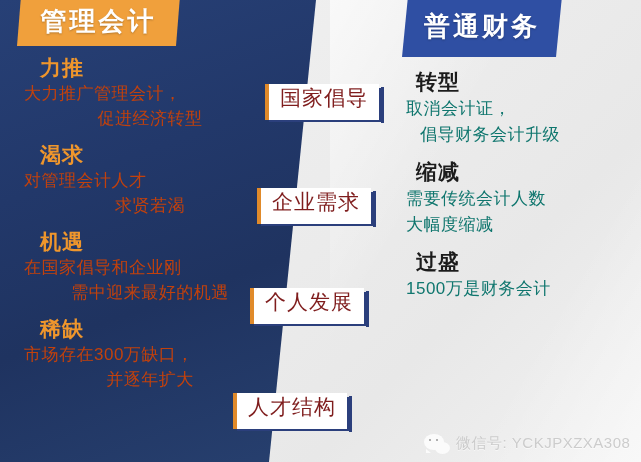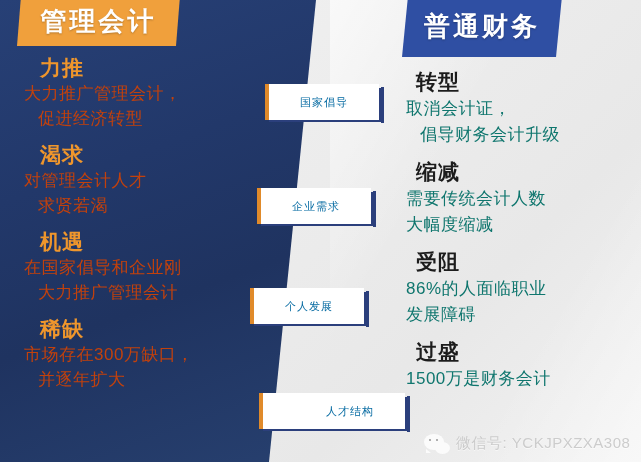--- a/index.html
+++ b/index.html
@@ -88,35 +88,35 @@
     letter-spacing: 1px;
     padding-left: 16px;
   }
   .blk-l .ln {
     color: #c2410c;
     font-size: 17px;
     line-height: 25px;
     letter-spacing: 0.5px;
     white-space: nowrap;
   }
-  .blk-l .ln.ind { padding-left: 14px; }
+  .blk-l .ln.ind { padding-left: 14px; text-align: center; }
 
   
   .badge {
     position: absolute;
     width: 110px;
     height: 36px;
     background: #ffffff;
     border-left: 4px solid #e08a2a;
     box-shadow: 3px 3px 0 -1px #2b3f7c;
     display: flex;
-    align-items: center;
+    align-items: flex-start;
     justify-content: center;
-    color: #0369a1;
-    font-size: 11px;
+    color: #7f1d1d;
+    font-size: 21px;
     letter-spacing: 1px;
   }
   .badge::after {
     content: "";
     position: absolute;
     right: -5px; top: 3px;
     width: 3px; height: 36px;
     background: #2b3f7c;
   }
 
@@ -221,63 +221,58 @@
 
     <div class="blk-l">
       <div class="kw">渴求</div>
       <div class="ln">对管理会计人才</div>
       <div class="ln ind">求贤若渴</div>
     </div>
 
     <div class="blk-l">
       <div class="kw">机遇</div>
       <div class="ln">在国家倡导和企业刚</div>
-      <div class="ln ind">大力推广管理会计</div>
+      <div class="ln ind">需中迎来最好的机遇</div>
     </div>
 
     <div class="blk-l">
       <div class="kw">稀缺</div>
       <div class="ln">市场存在300万缺口，</div>
       <div class="ln ind">并逐年扩大</div>
     </div>
 
   </div>
 
   <div class="badge" style="left:265px; top:84px;">
     <span>国家倡导</span>
   </div>
   <div class="badge" style="left:257px; top:188px;">
     <span>企业需求</span>
   </div>
   <div class="badge" style="left:250px; top:288px;">
     <span>个人发展</span>
   </div>
-  <div class="badge" style="left:259px; top:393px;padding-left:32px;">
+  <div class="badge" style="left:233px; top:393px;">
     <span>人才结构</span>
   </div>
 
   <div class="col-right">
 
     <div class="blk-r">
       <div class="kw">转型</div>
       <div class="ln">取消会计证，</div>
       <div class="ln ind">倡导财务会计升级</div>
     </div>
 
     <div class="blk-r">
       <div class="kw">缩减</div>
       <div class="ln">需要传统会计人数</div>
       <div class="ln">大幅度缩减</div>
     </div>
 
-    <div class="blk-r">
-      <div class="kw">受阻</div>
-      <div class="ln">86%的人面临职业</div>
-      <div class="ln">发展障碍</div>
-    </div>
 
     <div class="blk-r">
       <div class="kw">过盛</div>
       <div class="ln">1500万是财务会计</div>
     </div>
 
   </div>
 
   <div class="wm">
     <span class="wm-logo">

